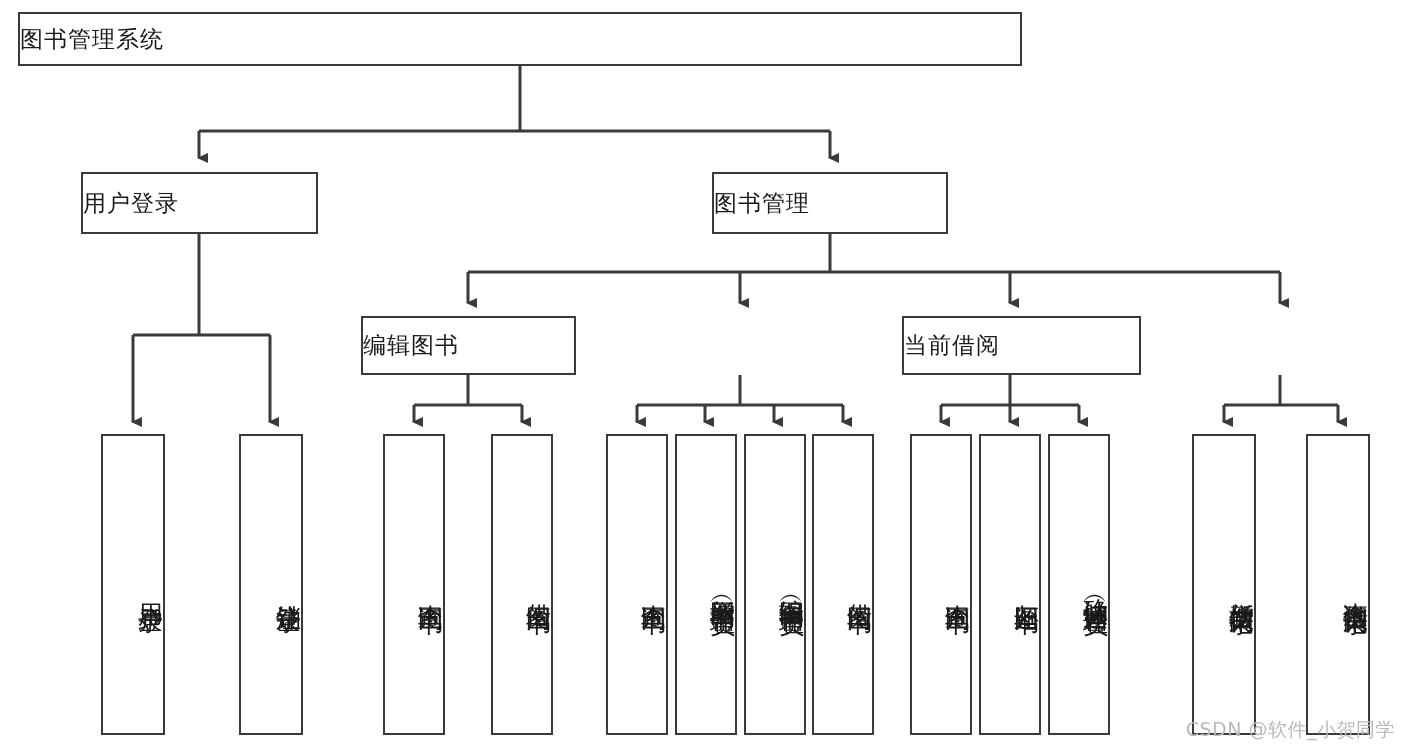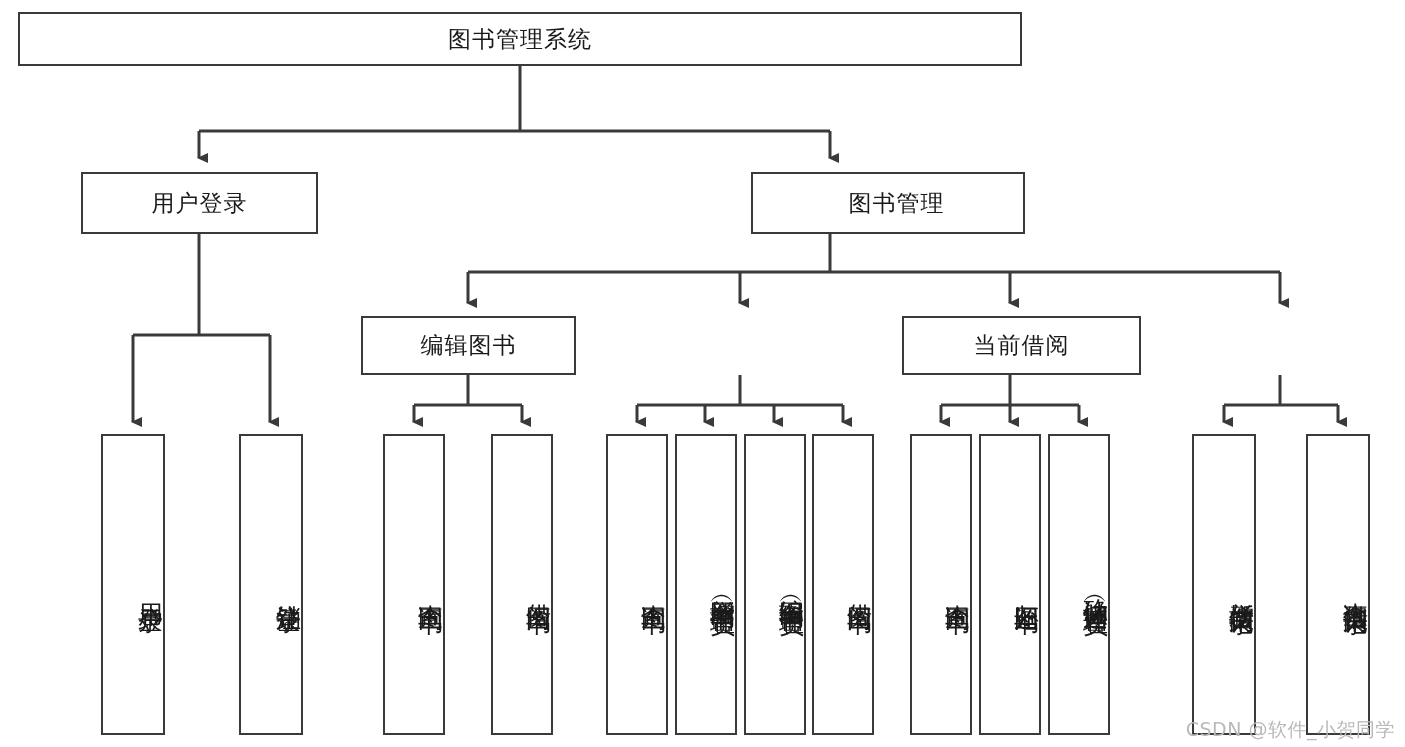--- a/index.html
+++ b/index.html
@@ -25,21 +25,21 @@
     height: 747px;
     pointer-events: none;
   }
   .node {
     position: absolute;
     box-sizing: border-box;
     border: 2px solid #3a3a3a;
     background: #ffffff;
     display: flex;
     align-items: center;
-    justify-content: center;
+    justify-content: flex-start;
     color: #1a1a1a;
   }
   .node.h {
     font-size: 23px;
     letter-spacing: 1px;
   }
   .node.v {
     writing-mode: vertical-rl;
     text-orientation: upright;
     font-size: 25px;
@@ -119,21 +119,21 @@
     </g>
   </svg>
 
   <div class="node h" style="left:18px; top:12px; width:1004px; height:54px;">
     <span>图书管理系统</span>
   </div>
 
   <div class="node h" style="left:81px; top:172px; width:237px; height:62px;">
     <span>用户登录</span>
   </div>
-  <div class="node h" style="left:751px; top:172px; width:274px; height:62px;padding-left:17px;">
+  <div class="node h" style="left:712px; top:172px; width:236px; height:62px;">
     <span>图书管理</span>
   </div>
 
   <div class="node h" style="left:361px; top:316px; width:215px; height:59px;">
     <span>编辑图书</span>
   </div>
   <div class="node h" style="left:902px; top:316px; width:239px; height:59px;">
     <span>当前借阅</span>
   </div>
 

